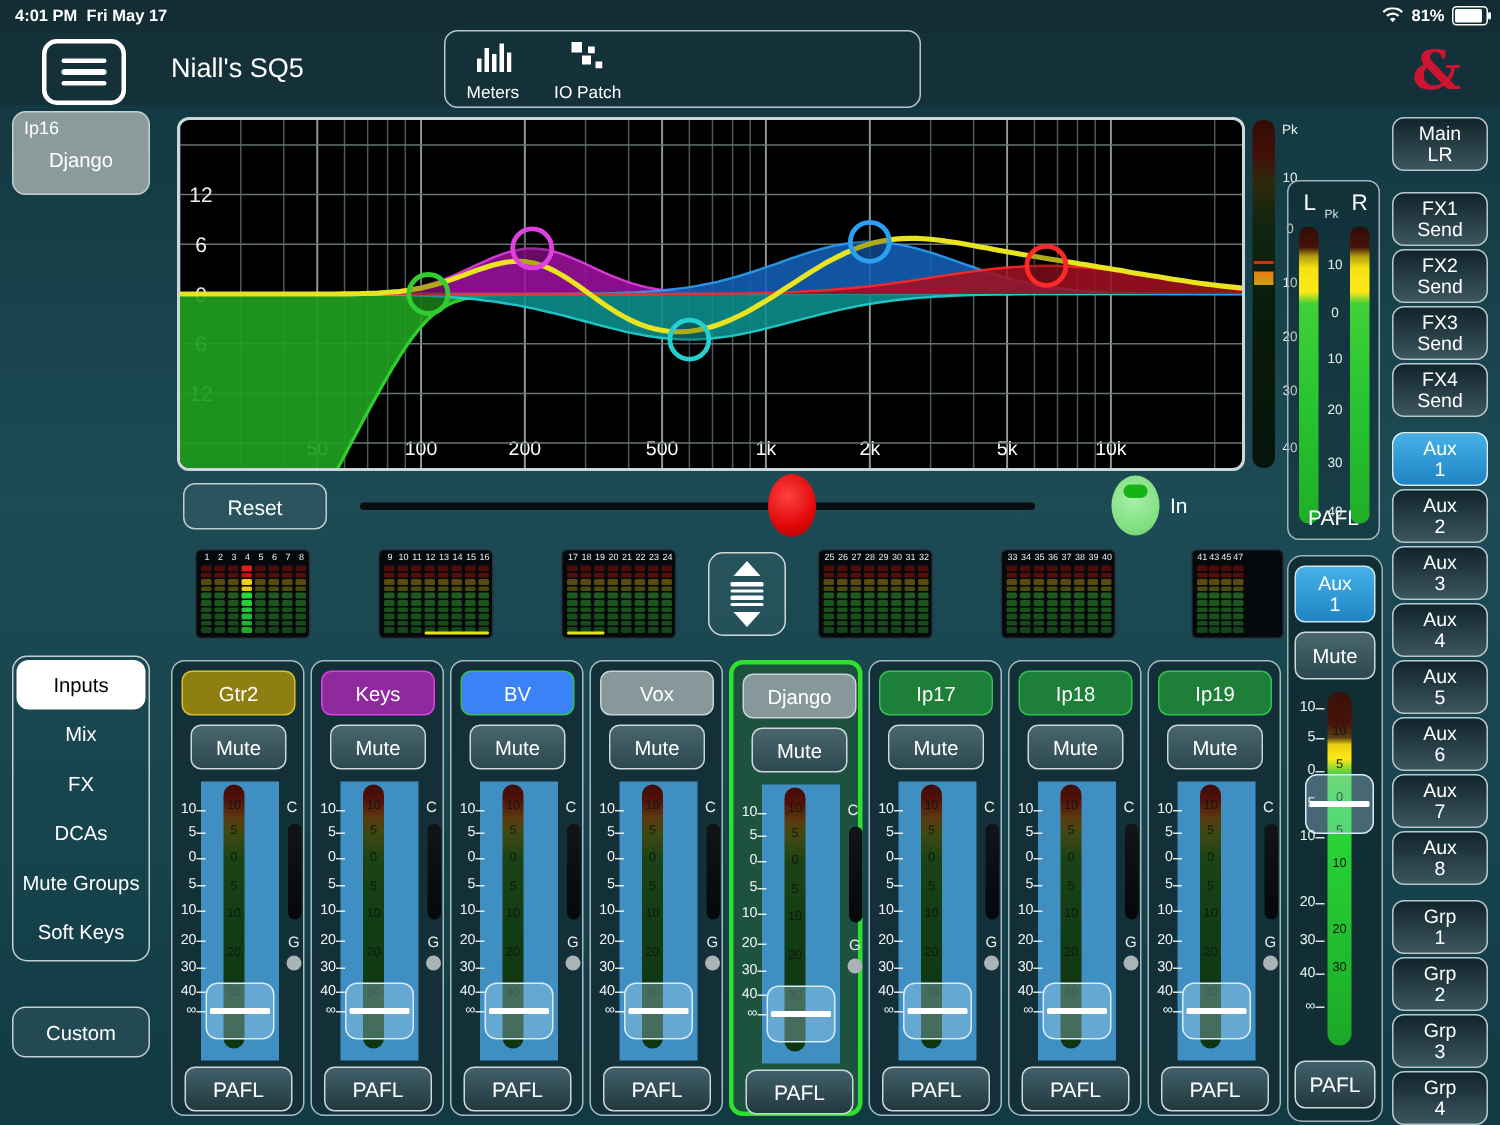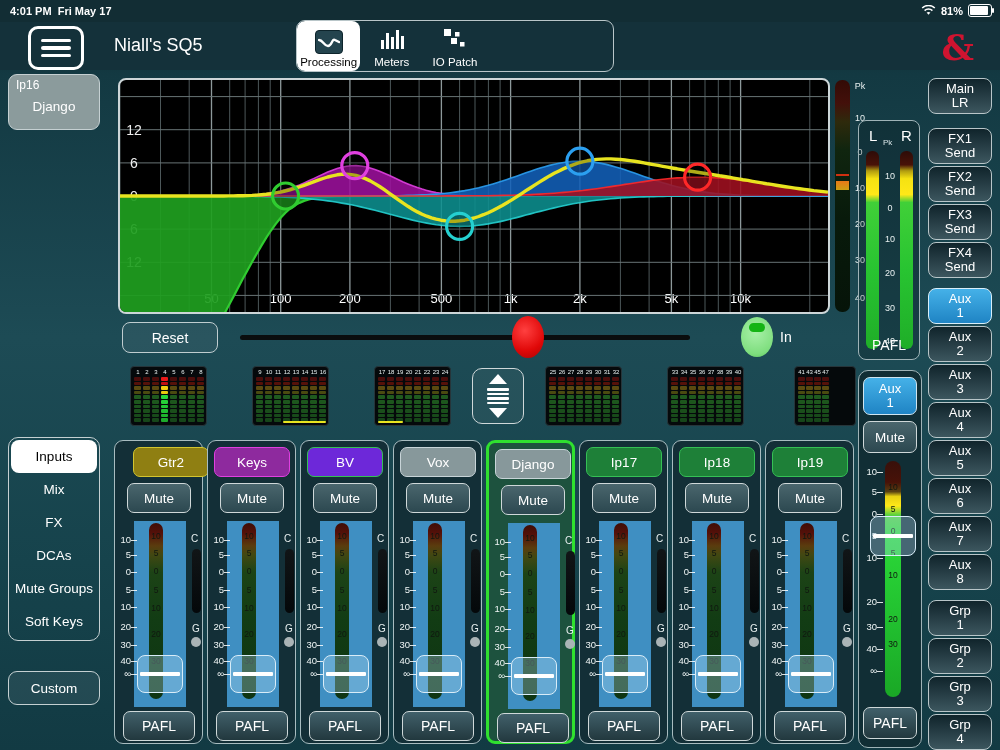--- a/index.html
+++ b/index.html
@@ -159,30 +159,20 @@
   </div>
 
   <div id="header" class="abs">
     <div id="hamburger" class="abs">
         <div></div>
         <div></div>
         <div></div>
       </div>
     <div id="app-title" class="abs">Niall's SQ5</div>
     <div id="tab-bar" class="abs">
-        <div class="tab active">
-          <div>
-            <div class="ico-box">
-              <svg width="22" height="14" viewBox="0 0 22 14">
-                <path d="M1 5 C5 5 6 11 10 11 C14 11 14 3 17 5 L21 7" stroke="#fff" stroke-width="2.4" fill="none" stroke-linecap="round"></path>
-              </svg>
-            </div>
-          </div>
-          <div class="tlabel">Processing</div>
-        </div>
         <div class="tab">
           <div><svg width="24" height="22" viewBox="0 0 24 22">
               <g fill="#fff">
                 <rect x="1" y="12" width="3" height="9"></rect>
                 <rect x="6" y="5" width="3" height="16"></rect>
                 <rect x="11" y="9" width="3" height="12"></rect>
                 <rect x="16" y="2" width="3" height="19"></rect>
                 <rect x="21" y="8" width="3" height="13"></rect>
               </g>
             </svg></div>
@@ -314,21 +304,21 @@
         <div></div>
         <div></div>
         <div></div>
         <div></div>
       </div>
     <div class="tri-dn"></div>
   </div>
 
   <div id="strips">
       <div class="abs strip" style="left: 114px;">
-        <div class="chan-label" style="background: rgb(143, 127, 18); border-color: rgb(211, 197, 47); margin-left: 12px;">Gtr2</div>
+        <div class="chan-label" style="background: rgb(143, 127, 18); border-color: rgb(211, 197, 47);">Gtr2</div>
         <div class="mute-btn">Mute</div>
         <div class="fader-region">
           <div class="blue-band"></div>
           <div class="fscale-lab" style="top: 13px; left: 0px;">10</div>
           <div class="ftick" style="left: 16px; width: 6px; top: 19px;"></div>
           <div class="fscale-lab" style="top: 28px; left: 0px;">5</div>
           <div class="ftick" style="left: 16px; width: 6px; top: 34px;"></div>
           <div class="fscale-lab" style="top: 45px; left: 0px;">0</div>
           <div class="ftick" style="left: 16px; width: 6px; top: 51px;"></div>
           <div class="fscale-lab" style="top: 63px; left: 0px;">5</div>
@@ -398,21 +388,21 @@
           <div class="comp-bar" style="left: 77px; top: 28px; height: 64px;"></div>
           <div class="cg-lab" style="left: 77px; top: 102px;">G</div>
           <div class="gate-dot" style="left: 76px; top: 116px;"></div>
           <div class="fader-cap" style="left: 22px; top: 134px; width: 46px; height: 38px;">
             <div class="line" style="top: 16px;"></div>
           </div>
         </div>
         <div class="pafl-btn">PAFL</div>
       </div>
       <div class="abs strip" style="left: 300px;">
-        <div class="chan-label" style="background: #6d28d9; border-color: rgb(53, 192, 85);">BV</div>
+        <div class="chan-label" style="background: #3b82f6; border-color: rgb(53, 192, 85);">BV</div>
         <div class="mute-btn">Mute</div>
         <div class="fader-region">
           <div class="blue-band"></div>
           <div class="fscale-lab" style="top: 13px; left: 0px;">10</div>
           <div class="ftick" style="left: 16px; width: 6px; top: 19px;"></div>
           <div class="fscale-lab" style="top: 28px; left: 0px;">5</div>
           <div class="ftick" style="left: 16px; width: 6px; top: 34px;"></div>
           <div class="fscale-lab" style="top: 45px; left: 0px;">0</div>
           <div class="ftick" style="left: 16px; width: 6px; top: 51px;"></div>
           <div class="fscale-lab" style="top: 63px; left: 0px;">5</div>

